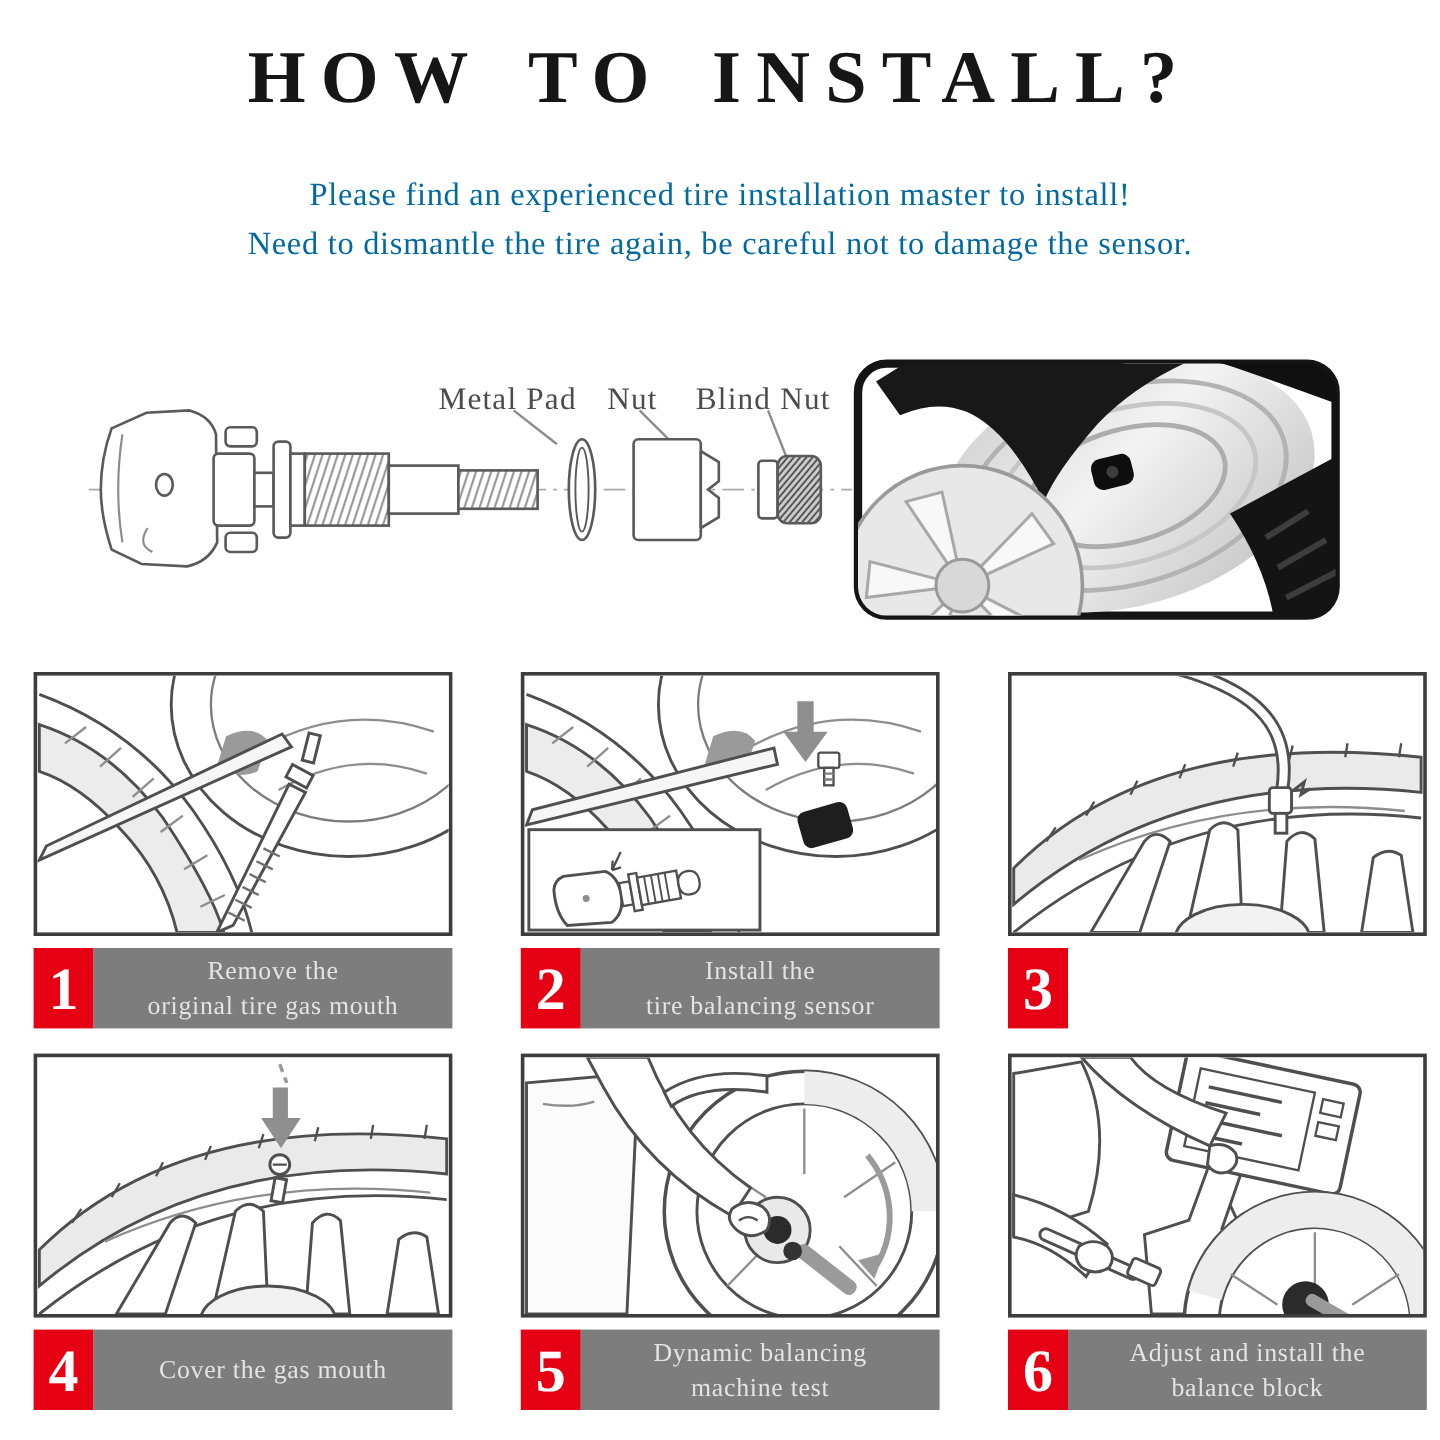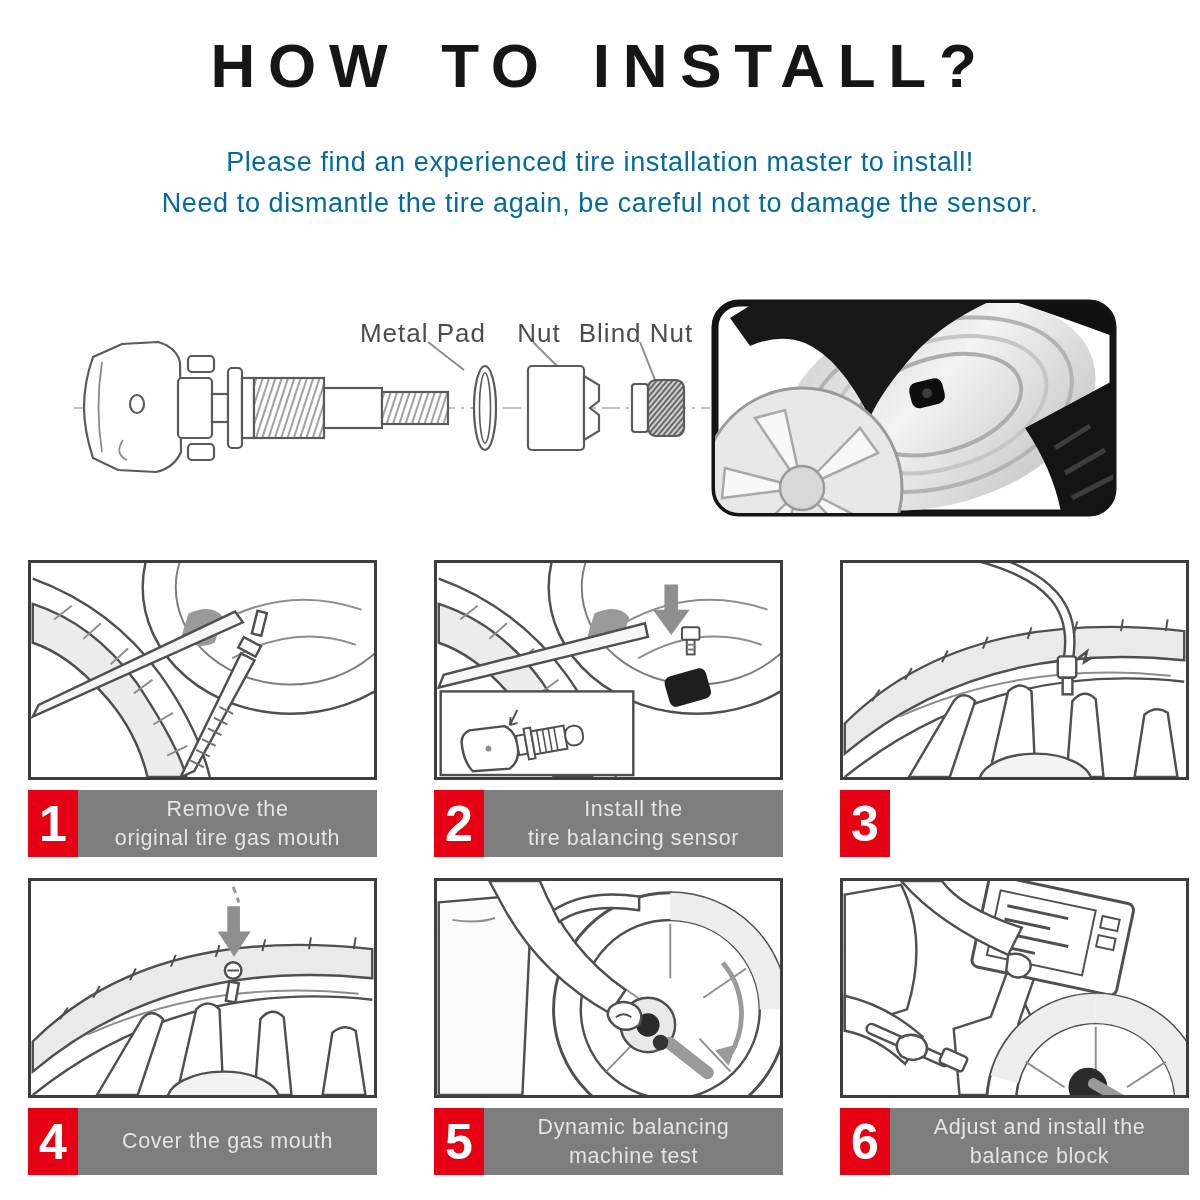--- a/index.html
+++ b/index.html
@@ -1,37 +1,37 @@
 <!DOCTYPE html>
 <html><head>
 <meta charset="utf-8">
 <style>
   * { margin:0; padding:0; box-sizing:border-box; }
   html,body { background:#fff; }
   .canvas{
     position:relative; width:1200px; height:1200px; background:#ffffff;
-    font-family:Liberation Sans, sans-serif; overflow:hidden;
+    font-family:Liberation Serif, serif; overflow:hidden;
   }
   
   .title{
     position:absolute; left:0; right:0; top:30px; text-align:center;
     font-size:62px; font-weight:900; letter-spacing:0.205em; word-spacing:0.18em;
     color:#161616;
   }
   .subtitle{
     position:absolute; left:0; right:0; top:142px; text-align:center;
     font-size:27px; line-height:1.5; color:#0369a1; letter-spacing:0.6px;
   }
   
   .part-label{
     position:absolute; top:318px; font-size:26px; color:#4c4c4c;
     letter-spacing:1px; text-align:center;
   }
   .lbl-metal-pad{ left:358px; width:130px; }
-  .lbl-nut{ left:504px; width:70px; }
+  .lbl-nut{ left:492px; width:70px; }
   .lbl-blind-nut{ left:576px; width:120px; }
   .exploded-svg{ position:absolute; left:60px; top:300px; width:660px; height:210px; }
   .photo-svg{ position:absolute; left:710px; top:298px; width:408px; height:220px; }
   
   .step{ position:absolute; width:349px; }
   .step .art{
     width:349px; height:220px; border:3px solid #3d3d3d; background:#fff; overflow:hidden;
   }
   .step .art svg{ display:block; width:100%; height:100%; }
   .caption{ display:flex; width:349px; height:67px; margin-top:10px; }

